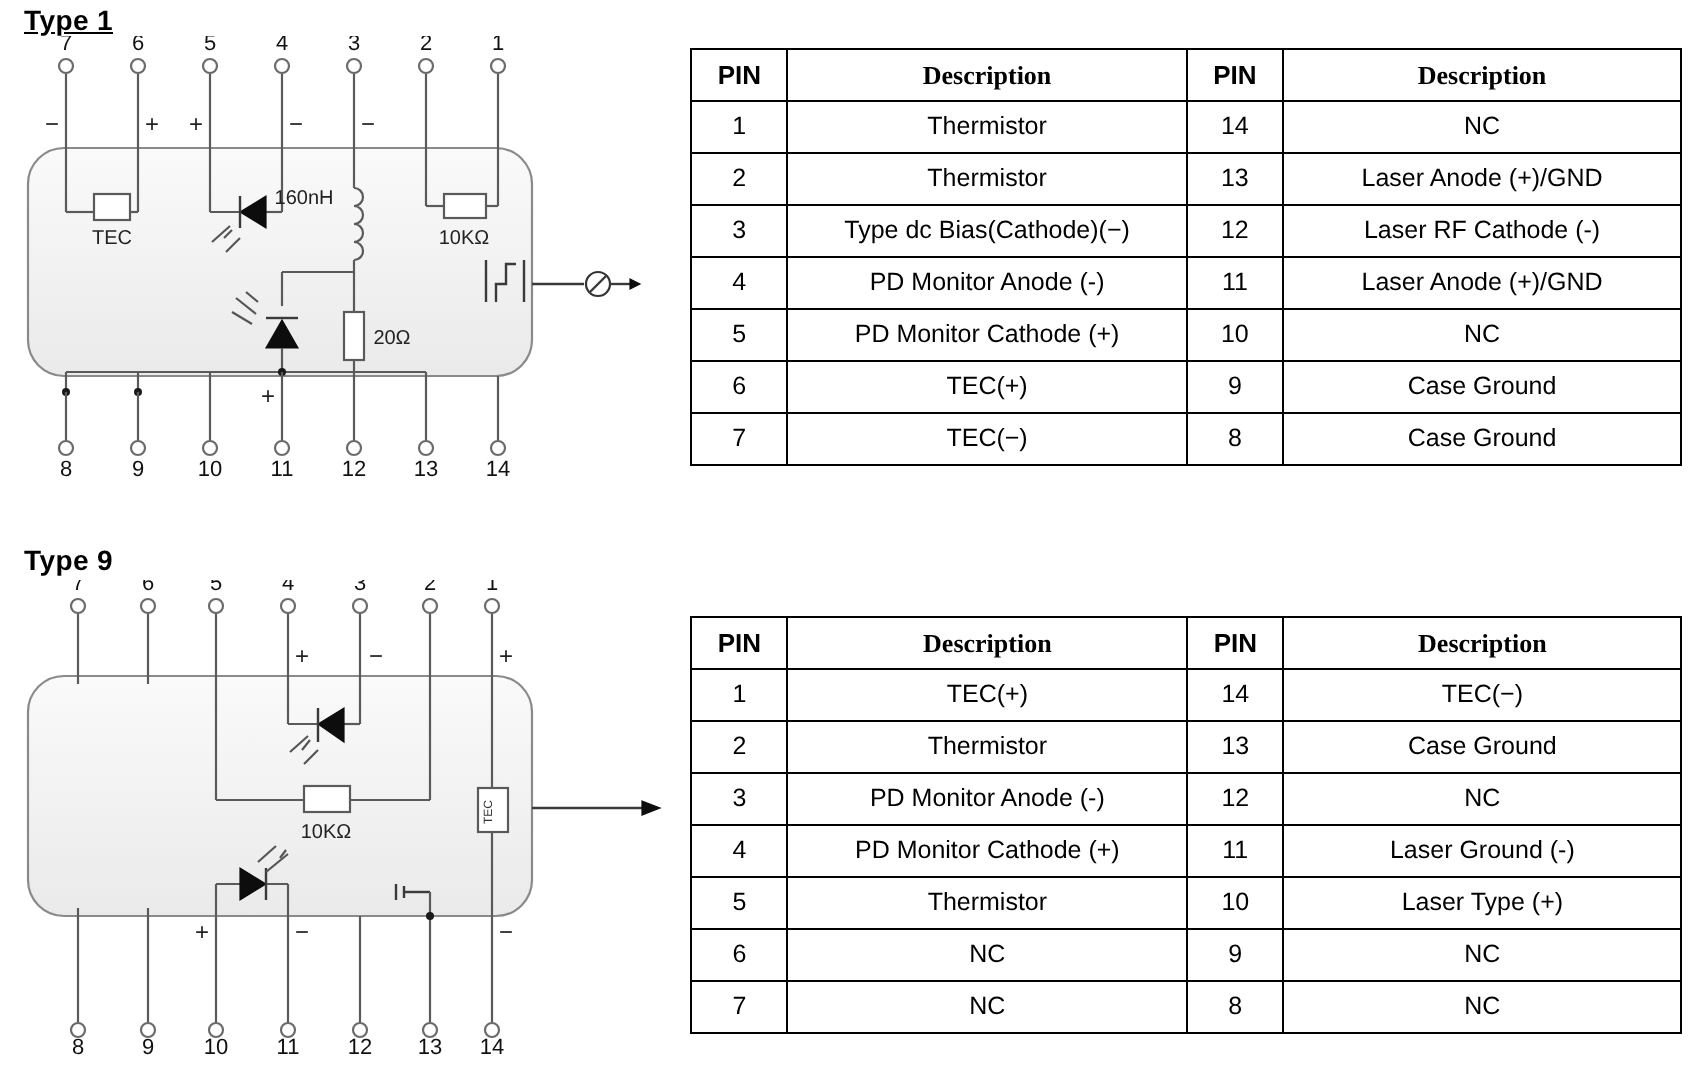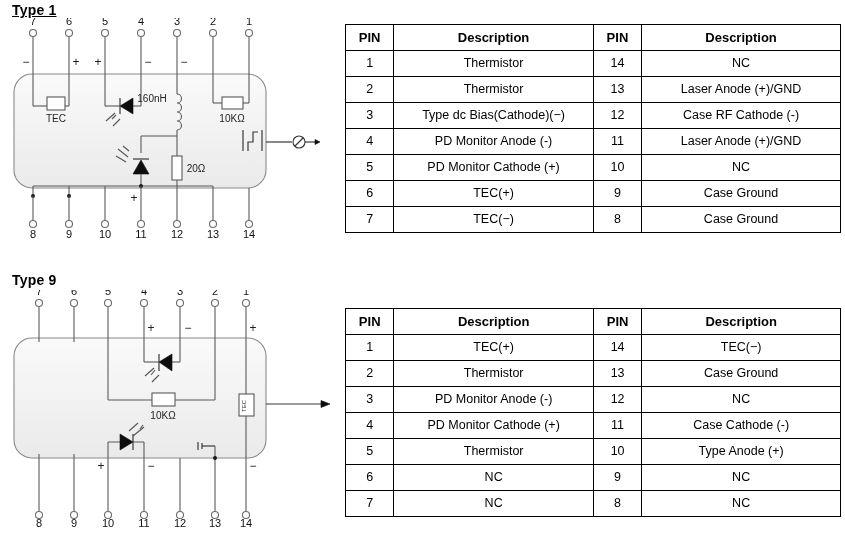--- a/index.html
+++ b/index.html
@@ -50,21 +50,21 @@
     padding: 0;
     height: 25px;
     line-height: 25px;
     white-space: nowrap;
   }
   .pin-table th {
     font-weight: bold;
     font-size: 13px;
   }
   .col-pin  { width: 48px; }
-  .col-desc { width: 200px; }
+  .col-desc { width: 200px; font-family: Liberation Serif, serif; }
 
   
   .sv-num  { font-family: "Liberation Sans", sans-serif; font-size: 11px; fill: #111; text-anchor: middle; }
   .sv-lbl  { font-family: "Liberation Sans", sans-serif; font-size: 10px; fill: #222; text-anchor: middle; }
   .sv-sign { font-family: "Liberation Sans", sans-serif; font-size: 12px; fill: #222; text-anchor: middle; }
   .sv-tec  { font-family: "Liberation Sans", sans-serif; font-size: 6px; fill: #333; text-anchor: middle; }
   .wire    { stroke: #5a5a5a; stroke-width: 1.1; fill: none; }
   .wire-d  { stroke: #3a3a3a; stroke-width: 1.2; fill: none; }
   .pin-o   { fill: #ffffff; stroke: #6b6b6b; stroke-width: 1.1; }
   .comp    { fill: #ffffff; stroke: #5a5a5a; stroke-width: 1.1; }
@@ -251,21 +251,21 @@
       <tr>
         <td>2</td>
         <td>Thermistor</td>
         <td>13</td>
         <td>Laser Anode (+)/GND</td>
       </tr>
       <tr>
         <td>3</td>
         <td>Type dc Bias(Cathode)(−)</td>
         <td>12</td>
-        <td>Case RF Cathode (-)</td>
+        <td>Laser RF Cathode (-)</td>
       </tr>
       <tr>
         <td>4</td>
         <td>PD Monitor Anode (-)</td>
         <td>11</td>
         <td>Laser Anode (+)/GND</td>
       </tr>
       <tr>
         <td>5</td>
         <td>PD Monitor Cathode (+)</td>
@@ -440,27 +440,27 @@
       <tr>
         <td>3</td>
         <td>PD Monitor Anode (-)</td>
         <td>12</td>
         <td>NC</td>
       </tr>
       <tr>
         <td>4</td>
         <td>PD Monitor Cathode (+)</td>
         <td>11</td>
-        <td>Case Cathode (-)</td>
+        <td>Laser Ground (-)</td>
       </tr>
       <tr>
         <td>5</td>
         <td>Thermistor</td>
         <td>10</td>
-        <td>Type Anode (+)</td>
+        <td>Laser Type (+)</td>
       </tr>
       <tr>
         <td>6</td>
         <td>NC</td>
         <td>9</td>
         <td>NC</td>
       </tr>
       <tr>
         <td>7</td>
         <td>NC</td>

